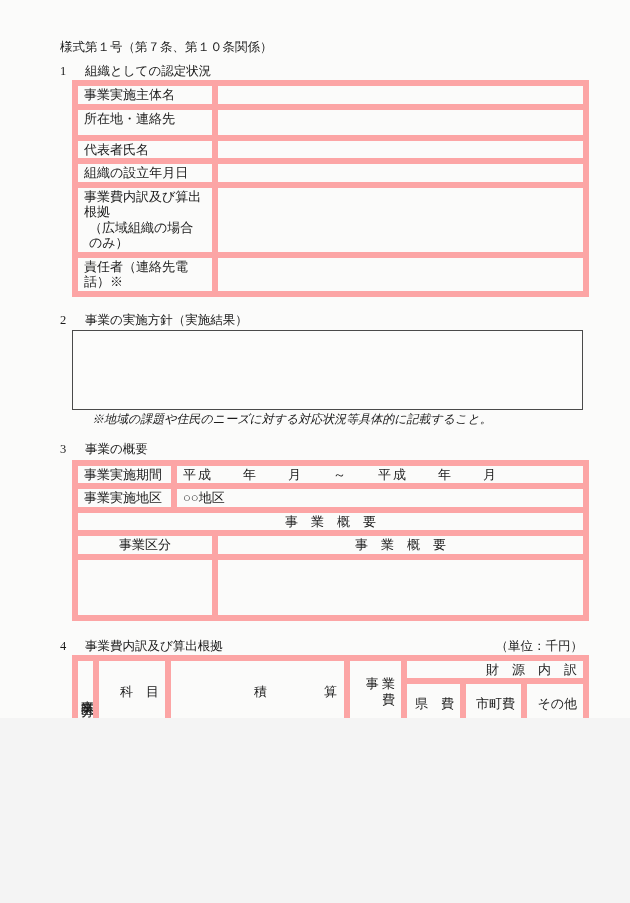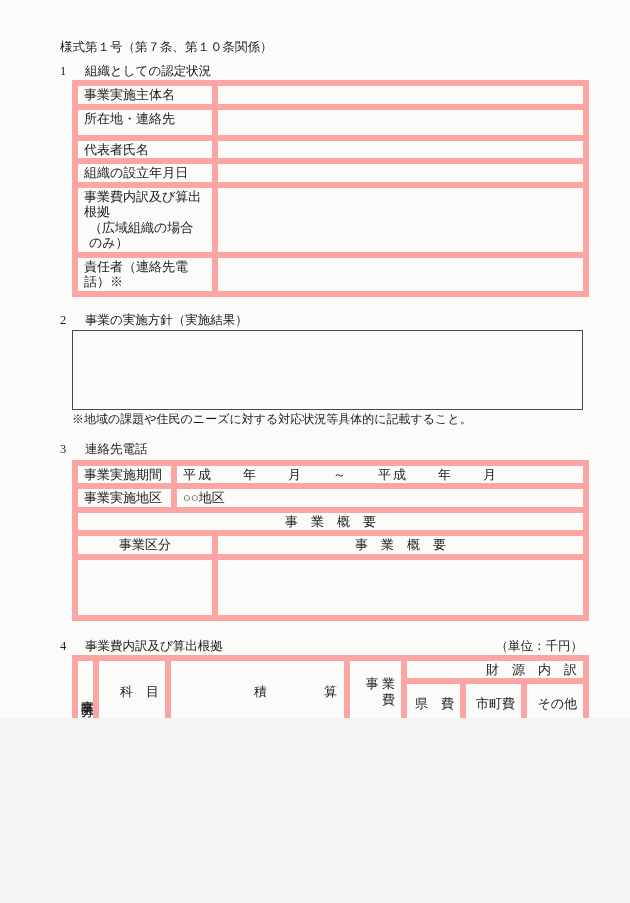--- a/index.html
+++ b/index.html
@@ -27,21 +27,21 @@
   }
 
   
   .t1 { margin-top:2px; }
   .t1 .lbl { width:140px; }
   .r17{height:17px} .r31{height:31px} .r18{height:18px} .r16{height:16px} .r32{height:32px}
 
   
   .h2m { margin-top:16px; }
   .box2 { margin-left:72px; margin-top:3px; width:511px; height:80px; border:1px solid #4a4a4a; background:#fcfcfb; }
-  .note { margin-left:72px; margin-top:2px; font-size:12px; line-height:14px; }
+  .note { margin-left:92px; margin-top:2px; font-size:12px; line-height:14px;font-style:italic; }
 
   
   .h3m { margin-top:16px; }
   .t3 { margin-top:4px; }
   .t3 .c { text-align:center; vertical-align:middle; }
   .t3 .period { letter-spacing:2px; white-space:nowrap; }
   .r61{height:61px}
 
   
   .h4row { margin-left:60px; margin-top:18px; width:523px; display:flex; justify-content:space-between; align-items:flex-end; }
@@ -103,21 +103,21 @@
   </tbody>
     </table>
 
   <div class="heading h2m">
     <span class="h-num">2</span><span>事業の実施方針（実施結果）</span>
   </div>
   <div class="box2"></div>
   <div class="note">※地域の課題や住民のニーズに対する対応状況等具体的に記載すること。</div>
 
   <div class="heading h3m">
-    <span class="h-num">3</span><span>連絡先電話</span>
+    <span class="h-num">3</span><span>事業の概要</span>
   </div>
   <table class="t3">
     <colgroup>
         <col style="width:99px">
         <col style="width:41px">
         <col style="width:371px">
       </colgroup>
     <tbody>
         <tr class="r17">
       <td>事業実施期間</td>

